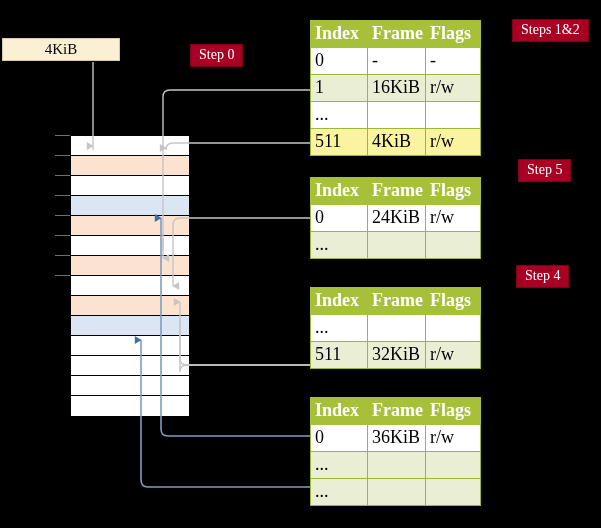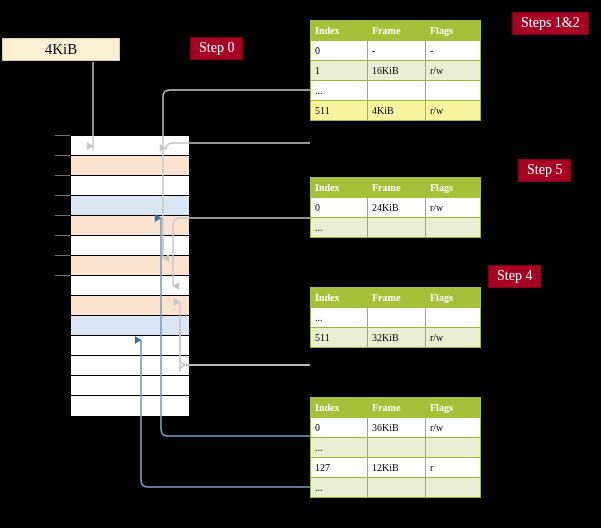--- a/index.html
+++ b/index.html
@@ -37,24 +37,24 @@
     position: absolute;
     background: #a80023;
     color: #ffffff;
     font-size: 14px;
     padding: 2px 8px 3px 8px;
     line-height: 1.15;
     white-space: nowrap;
     border: 1px solid #7d0019;
     box-sizing: border-box;
   }
-  #step0  { left: 190px; top: 37px; }
-  #step12 { left: 512px; top: 12px; }
+  #step0  { left: 190px; top: 44px; }
+  #step12 { left: 512px; top: 19px; }
   #step3  { left: 518px; top: 159px; }
-  #step4  { left: 488px; top: 265px; }
+  #step4  { left: 516px; top: 265px; }
 
   
   .mem-col {
     position: absolute;
     left: 70px;
     top: 135px;
     width: 120px;
     height: 280px;
     border: 1px solid #000000;
     box-sizing: border-box;
@@ -80,21 +80,21 @@
     width: 15px;
     height: 0;
     border-top: 1px solid #6f6f6f;
   }
 
   
   .pt {
     position: absolute;
     width: 170px;
     border-collapse: collapse;
-    font-size: 10px;
+    font-size: 18px;
     background: #ffffff;
     table-layout: fixed;
   }
   .pt th, .pt td {
     border: 1px solid #9cb832;
     padding: 2px 4px 3px 4px;
     height: 20px;
     box-sizing: border-box;
     text-align: left;
     color: #000000;
@@ -285,25 +285,20 @@
         <tr class="plain">
           <td class="c0">0</td>
           <td class="c1">36KiB</td>
           <td class="c2">r/w</td>
         </tr>
         <tr class="alt">
           <td class="c0">...</td>
           <td class="c1"></td>
           <td class="c2"></td>
         </tr>
-        <tr class="plain">
-          <td class="c0">127</td>
-          <td class="c1">12KiB</td>
-          <td class="c2">r</td>
-        </tr>
         <tr class="alt">
           <td class="c0">...</td>
           <td class="c1"></td>
           <td class="c2"></td>
         </tr>
       </tbody>
     </table>
 
   <div class="step-badge" id="step0">Step 0</div>
   <div class="step-badge" id="step12">Steps 1&amp;2</div>

